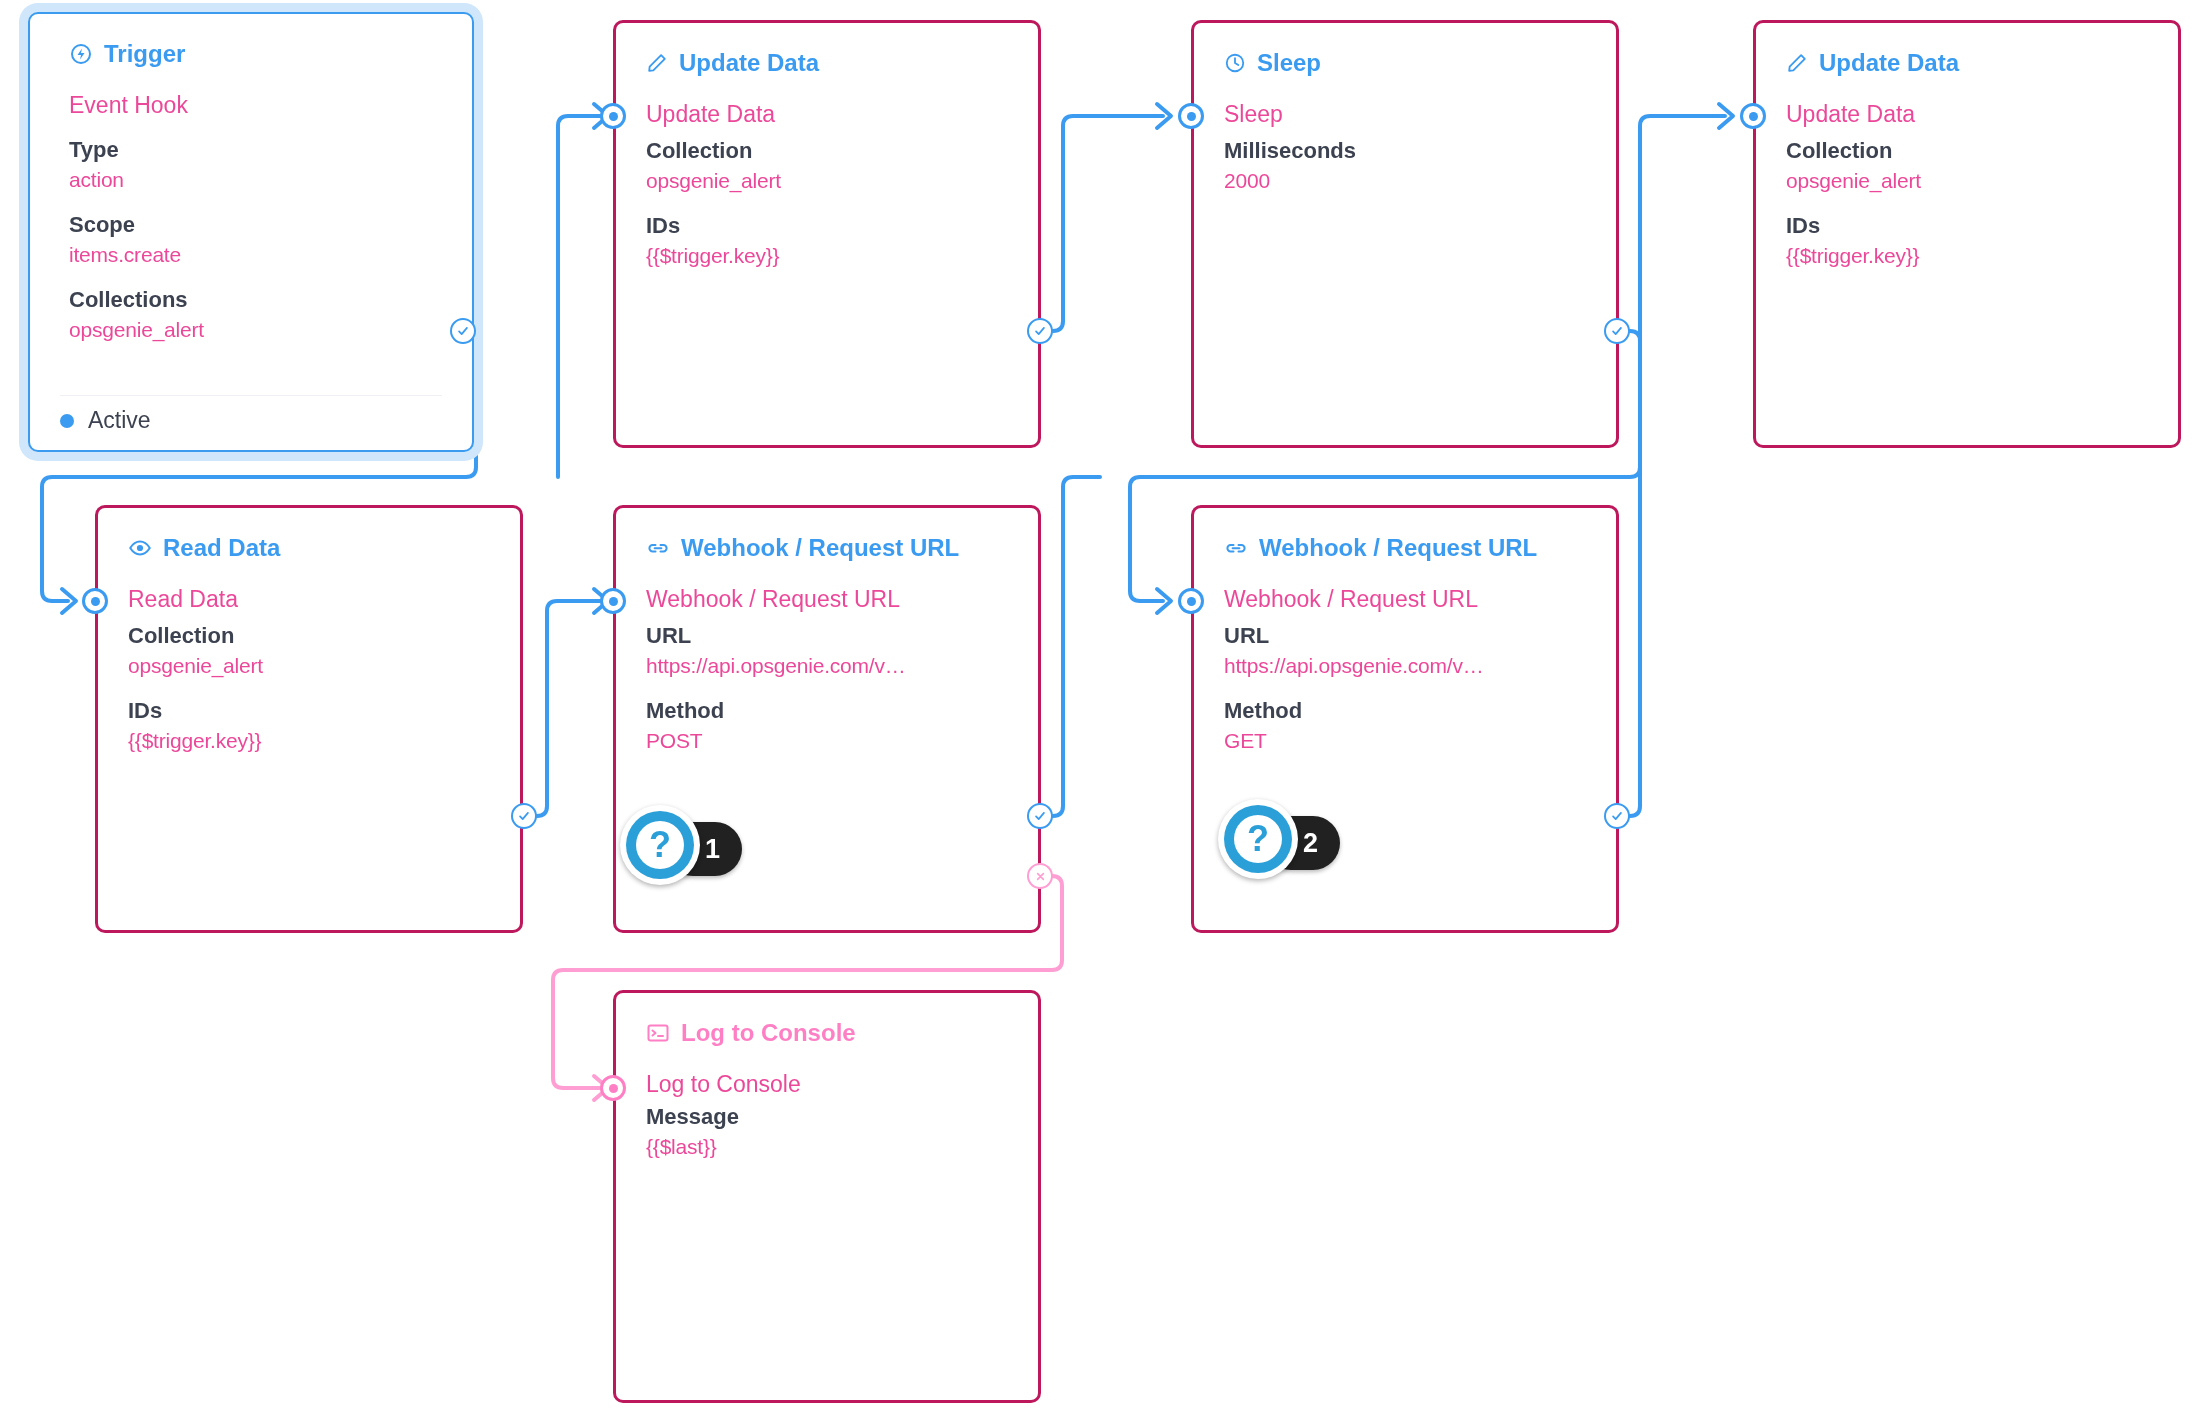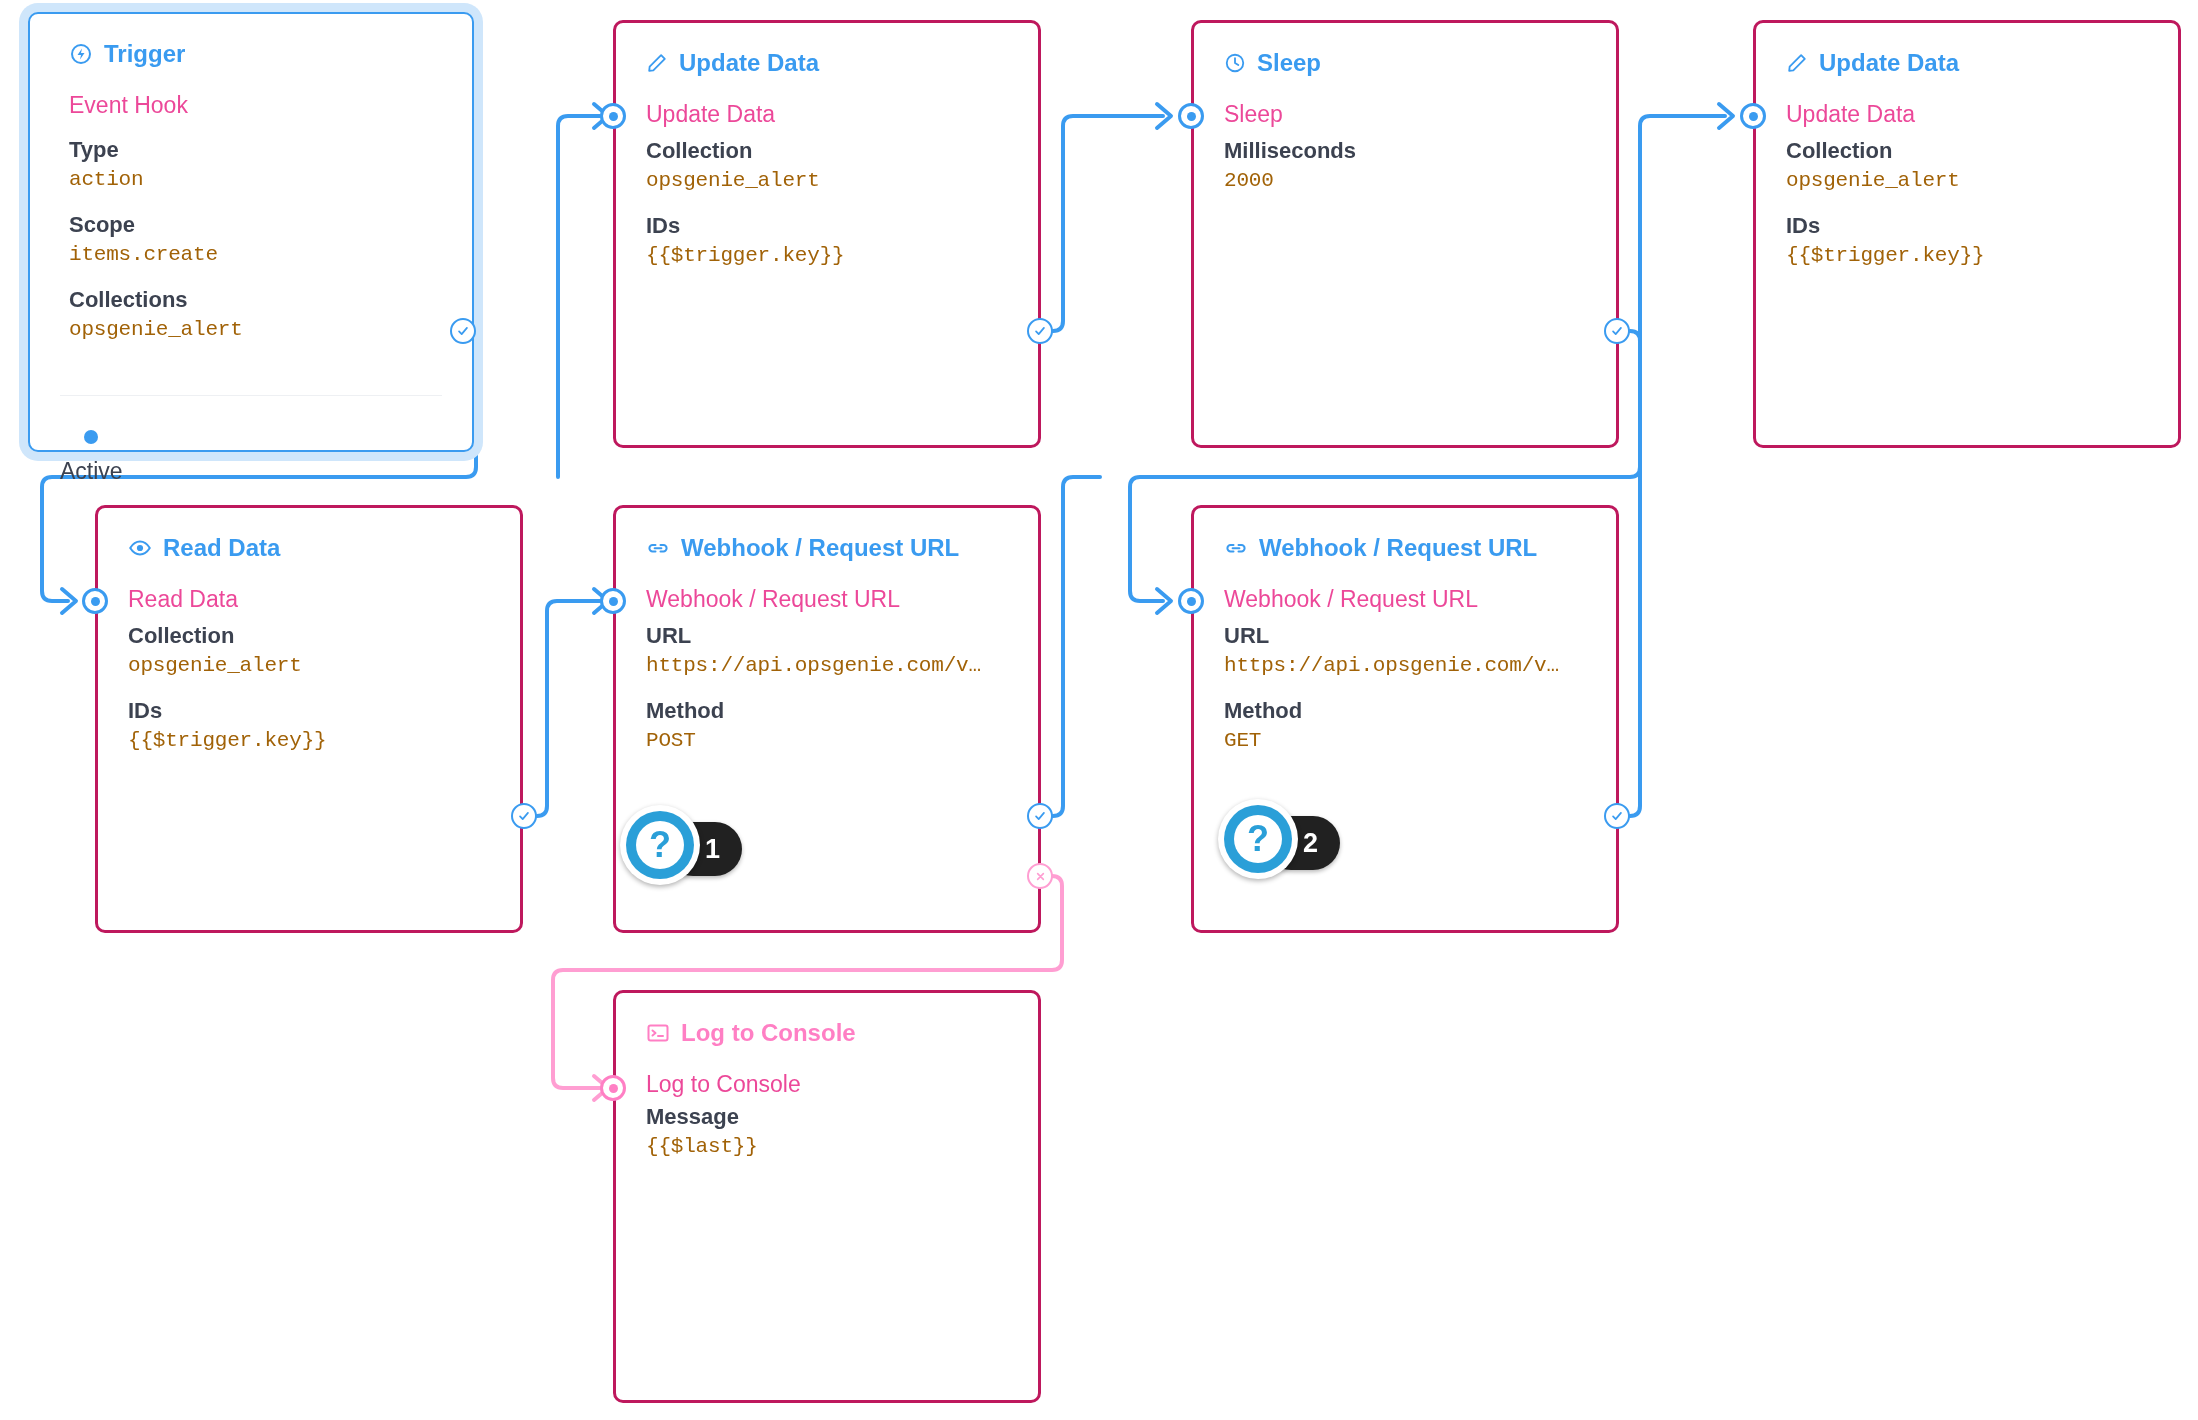--- a/index.html
+++ b/index.html
@@ -63,23 +63,23 @@
   }
   .field { margin-top: 16px; }
   .field:first-of-type { margin-top: 0; }
   .field-label {
     font-size: 22px;
     font-weight: bold;
     color: #3c4250;
     line-height: 1.35;
   }
   .field-value {
-    font-family: Liberation Mono, monospace;
+    font-family: Liberation Sans, sans-serif;
     font-size: 21px;
-    color: #a16207;
+    color: #ec4899;
     line-height: 1.4;
     letter-spacing: -0.2px;
     white-space: nowrap;
     overflow: hidden;
   }
   .divider {
     position: absolute;
     left: 30px;
     right: 30px;
     height: 1px;
@@ -255,21 +255,21 @@
       <div class="field">
         <div class="field-label">Scope</div>
         <div class="field-value">items.create</div>
       </div>
       <div class="field">
         <div class="field-label">Collections</div>
         <div class="field-value">opsgenie_alert</div>
       </div>
     </div>
     <div class="divider" style="top:381px;"></div>
-    <div class="status-row" style="top:416px;flex-direction:column;">
+    <div class="status-row" style="top:393px;">
       <span class="status-dot"></span>
       <span>Active</span>
     </div>
   </div>
 
   <div class="out-port" style="left:450px; top:318px;">
     <svg width="14" height="14" viewBox="0 0 16 16" fill="none" stroke="#3a9bf0" stroke-width="2" stroke-linecap="round" stroke-linejoin="round">
         <path d="M3.5 8.5 L6.5 11.5 L12.5 4.5"></path>
       </svg>
   </div>

